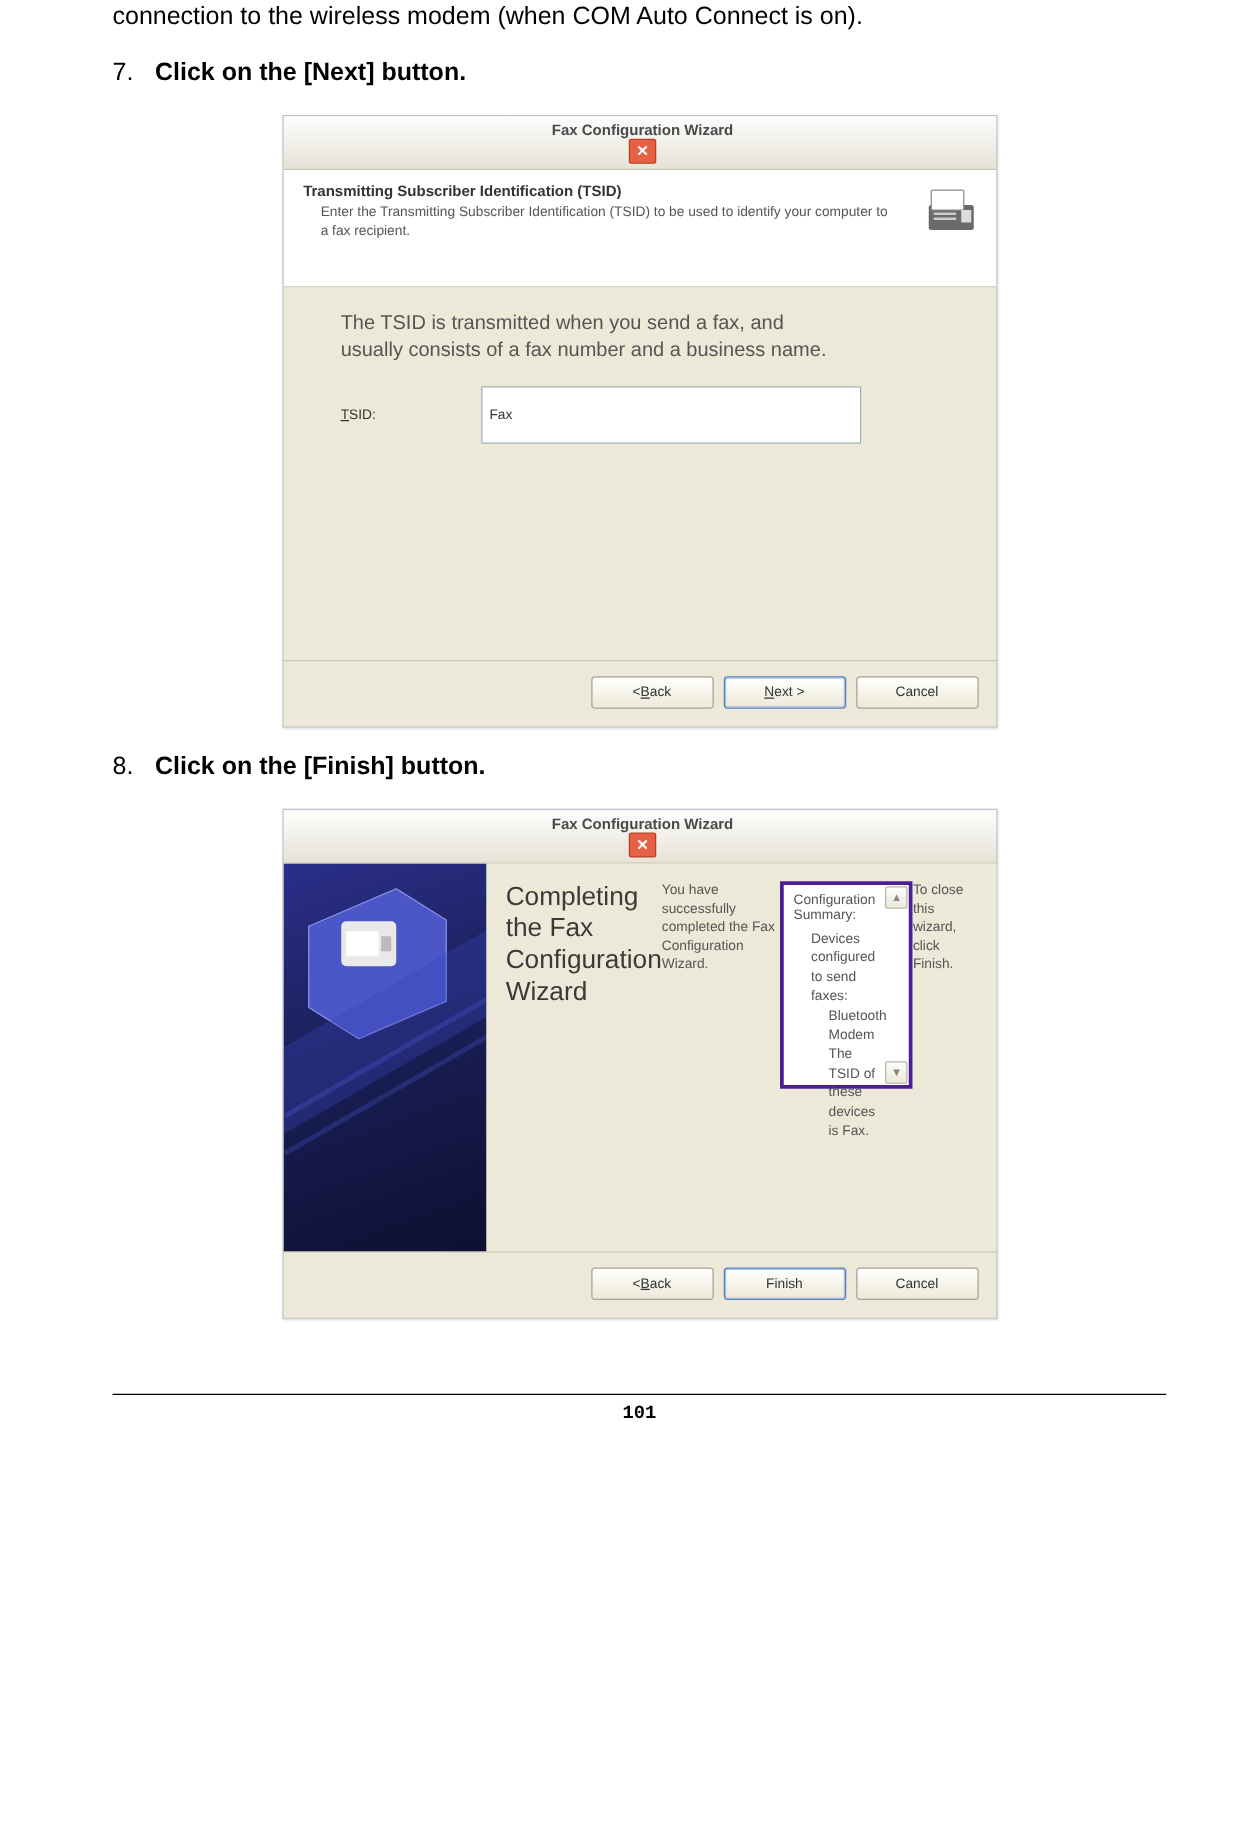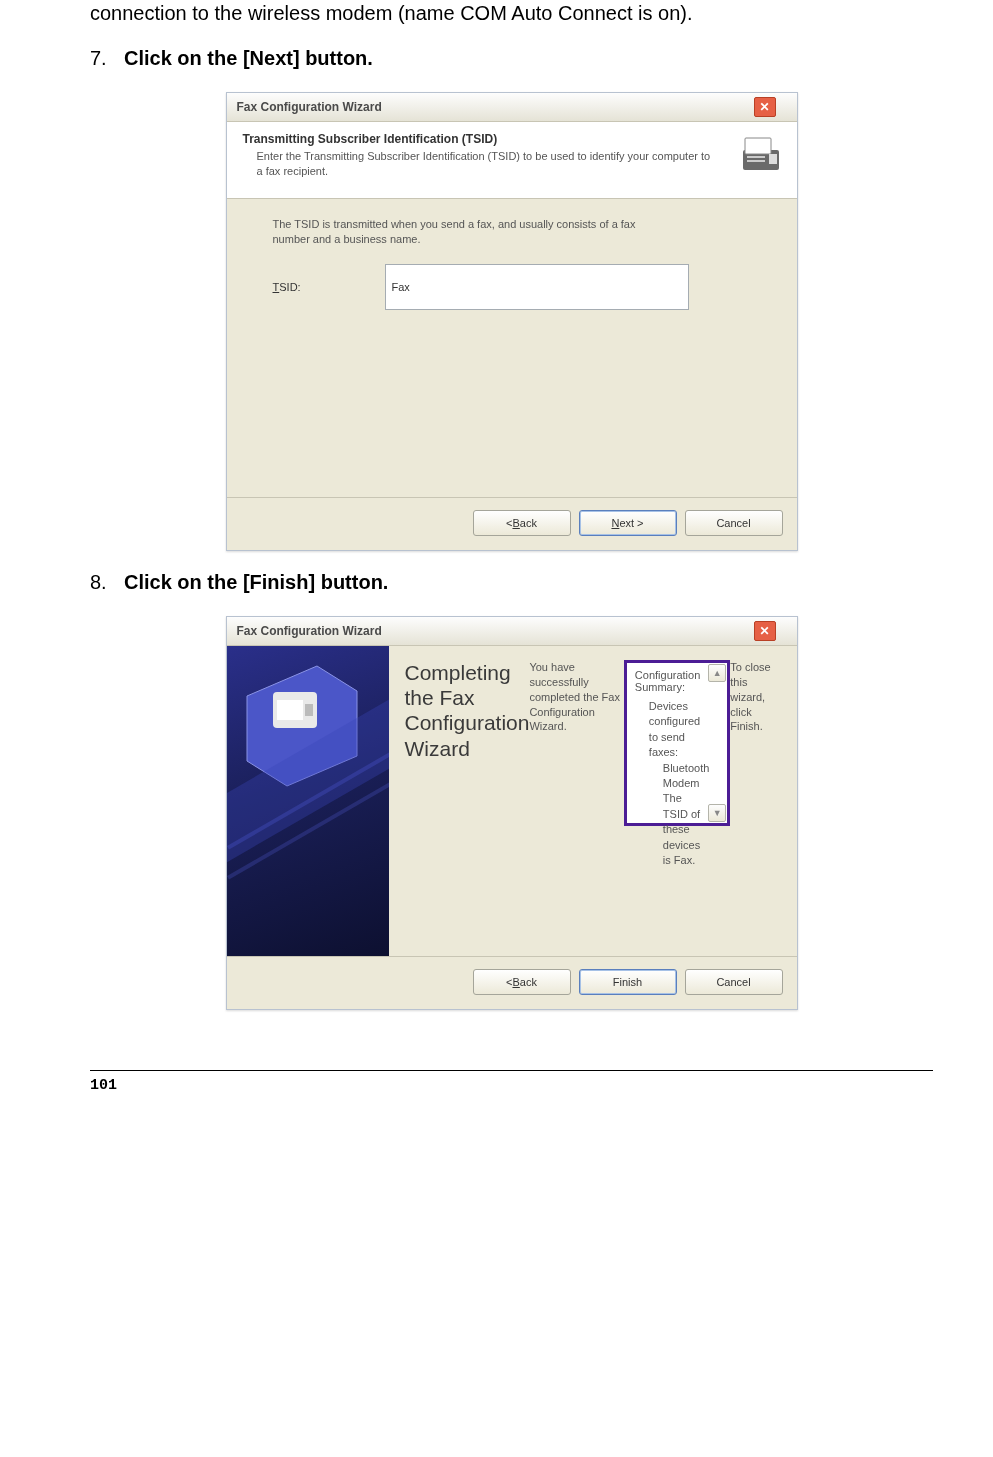--- a/index.html
+++ b/index.html
@@ -47,41 +47,42 @@
     box-shadow: 0 1px 2px rgba(0,0,0,0.15);
     font-size: 12px;
     color: #2b2b2b;
   }
   .titlebar {
     display: flex;
     align-items: center;
     justify-content: space-between;
     background: linear-gradient(#fdfdfd, #e5e3d6);
     border-bottom: 1px solid #c8c5b4;
-    padding: 4px 21px 4px 10px;
+    padding: 4px 5px 4px 10px;
     font-weight: bold;
     color: #4a4a4a;
+    flex-direction: column;
   }
   .close-btn {
     width: 20px; height: 18px;
     background: #e66045;
     border: 1px solid #b84025;
     border-radius: 2px;
     color: #fff;
     display: flex;
     align-items: center;
     justify-content: center;
     font-weight: bold;
     font-size: 12px;
     line-height: 1;
   }
   .wizard-header {
     background: #fff;
     border-bottom: 1px solid #c8c5b4;
-    padding: 10px 14px 12px 16px;
+    padding: 10px 14px 29px 16px;
     position: relative;
     min-height: 54px;
   }
   .wizard-header .hdr-title {
     font-weight: bold;
     color: #333;
     margin-bottom: 3px;
   }
   .wizard-header .hdr-sub {
     padding-left: 14px;
@@ -99,21 +100,21 @@
   .hdr-icon svg { width: 100%; height: 100%; }
 
   .wizard-body {
     background: #ece9d8;
     padding: 18px 26px 0 46px;
     min-height: 280px;
     position: relative;
   }
   .wizard-body .desc {
     color: #555;
-    font-size: 11px;
+    font-size: 16px;
     line-height: 1.4;
     max-width: 400px;
     margin-bottom: 16px;
   }
   .field-row {
     display: flex;
     align-items: center;
     gap: 2px;
   }
   .field-row .lbl {
@@ -219,32 +220,33 @@
   }
   .summary-box .scroll-up { top: 1px; }
   .summary-box .scroll-down { bottom: 1px; }
   .summary-box .line1 { margin-bottom: 6px;}
   .summary-box .indented { padding-left: 14px; line-height: 1.4; }
 
   .page-footer {
     border-top: 1px solid #000;
     margin: 60px 60px 0 90px;
     padding-top: 6px;
+    text-align: center;
     font-family: "Courier New", monospace;
     font-size: 15px;
     font-weight: bold;
     padding-bottom: 20px;
   }
 </style>
 </head>
 <body>
 
 <div class="page">
 
-  <p class="para indent">connection to the wireless modem (name COM Auto Connect is on).</p>
+  <p class="para indent">connection to the wireless modem (when COM Auto Connect is on).</p>
 
   <div class="step">
     <div class="step-num">7.</div>
     <div class="step-body">
       <div class="bold">Click on the [Next] button.</div>
     </div>
   </div>
 
   <div class="wizard-wrap">
     <div class="wizard">

